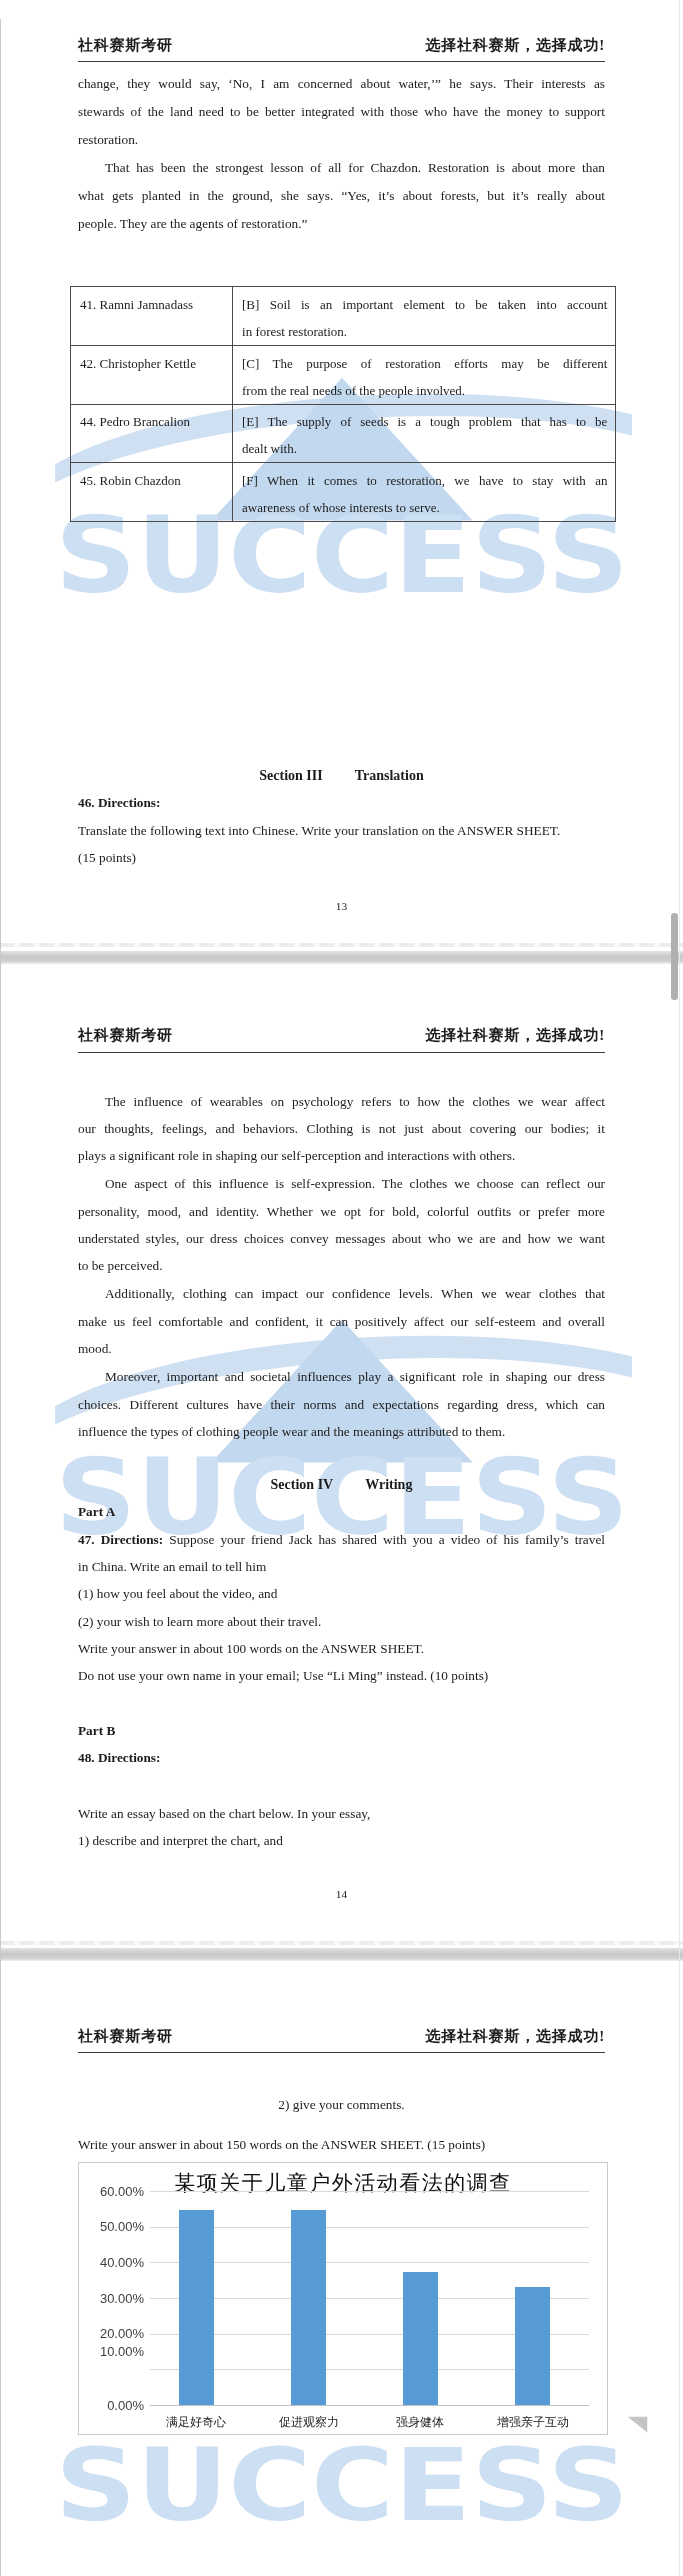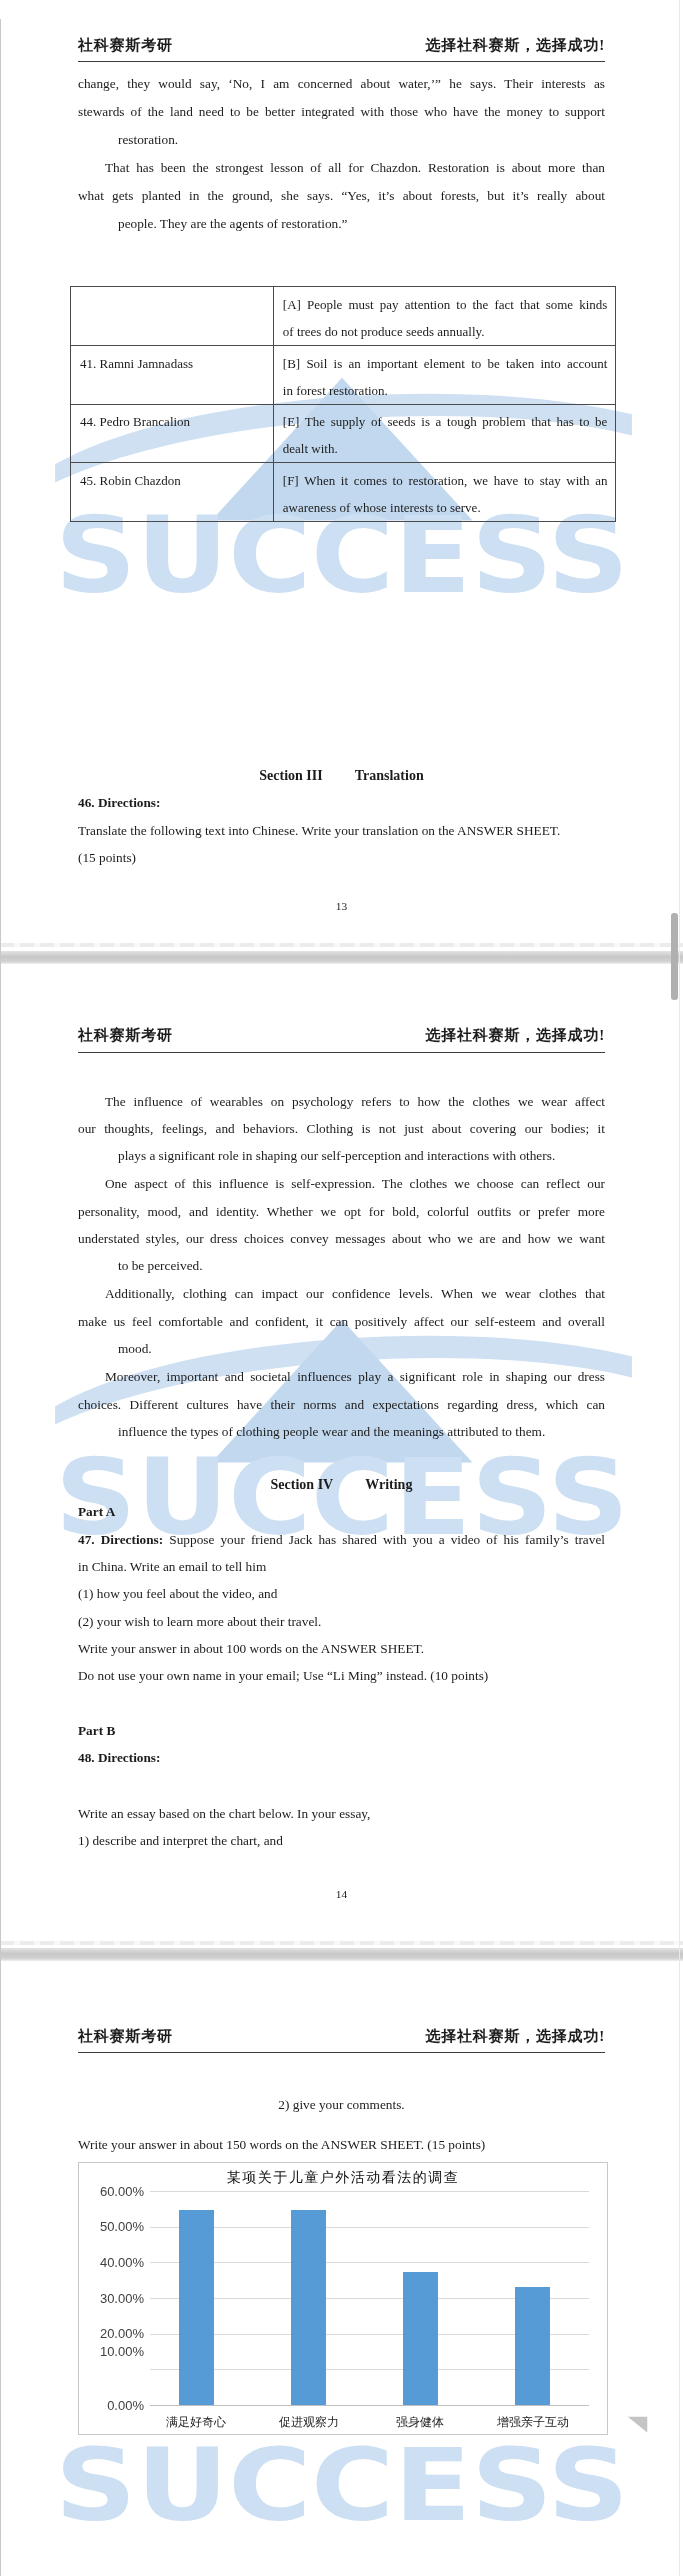--- a/index.html
+++ b/index.html
@@ -1,38 +1,38 @@
 <!DOCTYPE html>
 <html style="font-size:12px"><head>
 <meta charset="utf-8">
 <style>
   html,body{margin:0;padding:0;width:683px;height:2576px;background:#ffffff;overflow:hidden;
     font-family:"Liberation Serif","DejaVu Serif",serif;color:#1c1c1c;}
   .abs{position:absolute;}
   .ln{position:absolute;left:78px;width:527px;font-size:13.3px;line-height:20px;white-space:nowrap;z-index:2;}
-  .wrap{white-space:normal;margin-left:40px;}
+  .wrap{white-space:normal;}
   .j{white-space:normal;text-align:justify;text-align-last:justify;}
   .ind{text-indent:27px;}
   .center{left:0;width:683px;text-align:center;white-space:normal;}
   .bold{font-weight:bold;}
   .hdr{position:absolute;font-size:15px;font-weight:bold;z-index:2;letter-spacing:0.8px;}
   .rule{position:absolute;left:78px;width:527px;border-top:1.9px solid #3c3c3c;z-index:2;}
   .pageno{position:absolute;left:0;width:683px;text-align:center;font-size:11.4px;z-index:2;}
   table.match{position:absolute;left:70px;top:286px;width:546px;border-collapse:collapse;z-index:2;background:transparent;}
   table.match td{border:0.8px solid #4a4a4a;vertical-align:top;font-size:13px;padding:3.8px 7.6px 0 9px;}
   table.match td .cl{line-height:27px;}
   table.match td .cj{line-height:27px;text-align:justify;text-align-last:justify;}
   .wm{position:absolute;z-index:0;pointer-events:none;}
   .sep-shadow{position:absolute;left:0;width:683px;height:3.8px;
     background:repeating-linear-gradient(90deg,#ececec 0 13.7px,#f8f8f8 13.7px 20px);z-index:1;}
   .sep{position:absolute;left:0;width:683px;height:13px;
     background:linear-gradient(#e3e3e3,#c7c7c7 45%,#d2d2d2 80%,#efefef);z-index:1;}
   .chartbox{position:absolute;left:78px;top:2162px;width:528px;height:271px;background:#fff;
     border:1.1px solid #c9c9c9;z-index:2;}
-  .ctitle{position:absolute;top:6px;left:0;width:528px;text-align:center;font-size:14px;letter-spacing:1.5px;color:#111;}
+  .ctitle{position:absolute;top:6px;left:0;width:528px;text-align:center;font-size:21px;letter-spacing:1.5px;color:#111;}
   .plot{position:absolute;left:71px;top:28px;width:439px;height:214px;}
   .grid{position:absolute;left:0;width:439px;height:0;border-top:0.8px solid #d9d9d9;}
   .grid.zero{border-top:0.8px solid #bfbfbf;}
   .bar{position:absolute;bottom:0;width:35px;background:#569AD6;}
   .ytick{position:absolute;left:3px;width:62px;text-align:right;font-size:13px;color:#404040;font-family:"Liberation Sans",sans-serif;}
   .xtick{position:absolute;width:112px;text-align:center;font-size:12px;color:#222;top:251px;}
   .scroll-track{position:absolute;left:679px;top:0;width:0.8px;height:2576px;background:#e8e8e8;z-index:3;}
   .scroll-thumb{position:absolute;left:671px;top:913px;width:6.8px;height:87px;background:#b0b0b0;border-radius:3px;z-index:4;}
   .page-edge{position:absolute;left:0;top:19px;width:0.8px;height:2557px;background:#c9c9c9;z-index:3;}
 </style>
@@ -53,36 +53,36 @@
 
   <div class="ln j" style="top:74px;">change, they would say, ‘No, I am concerned about water,’” he says. Their interests as</div>
   <div class="ln j" style="top:102px;">stewards of the land need to be better integrated with those who have the money to support</div>
   <div class="ln wrap" style="top:130px;">restoration.</div>
   <div class="ln j ind" style="top:158px;">That has been the strongest lesson of all for Chazdon. Restoration is about more than</div>
   <div class="ln j" style="top:186px;">what gets planted in the ground, she says. “Yes, it’s about forests, but it’s really about</div>
   <div class="ln wrap" style="top:214px;">people. They are the agents of restoration.”</div>
 
   <table class="match">
     <tbody>
-        <tr style="height:54px;">
-      <td style="width:197px;">
-            <div class="cl"></div>
-          </td>
-      <td style="width:349px;">
-        <div class="cj">[A] People must pay attention to the fact that some kinds</div>
-            <div class="cl">of trees do not produce seeds annually.</div>
-          </td>
-    </tr>
     <tr style="height:58px;">
       <td>
             <div class="cl">41. Ramni Jamnadass</div>
           </td>
       <td>
         <div class="cj">[B] Soil is an important element to be taken into account</div>
             <div class="cl">in forest restoration.</div>
+          </td>
+    </tr>
+    <tr style="height:54px;">
+      <td>
+            <div class="cl">42. Christopher Kettle</div>
+          </td>
+      <td>
+        <div class="cj">[C] The purpose of restoration efforts may be different</div>
+            <div class="cl">from the real needs of the people involved.</div>
           </td>
     </tr>
     <tr style="height:55px;">
       <td>
             <div class="cl">44. Pedro Brancalion</div>
           </td>
       <td>
         <div class="cj">[E] The supply of seeds is a tough problem that has to be</div>
             <div class="cl">dealt with.</div>
           </td>

